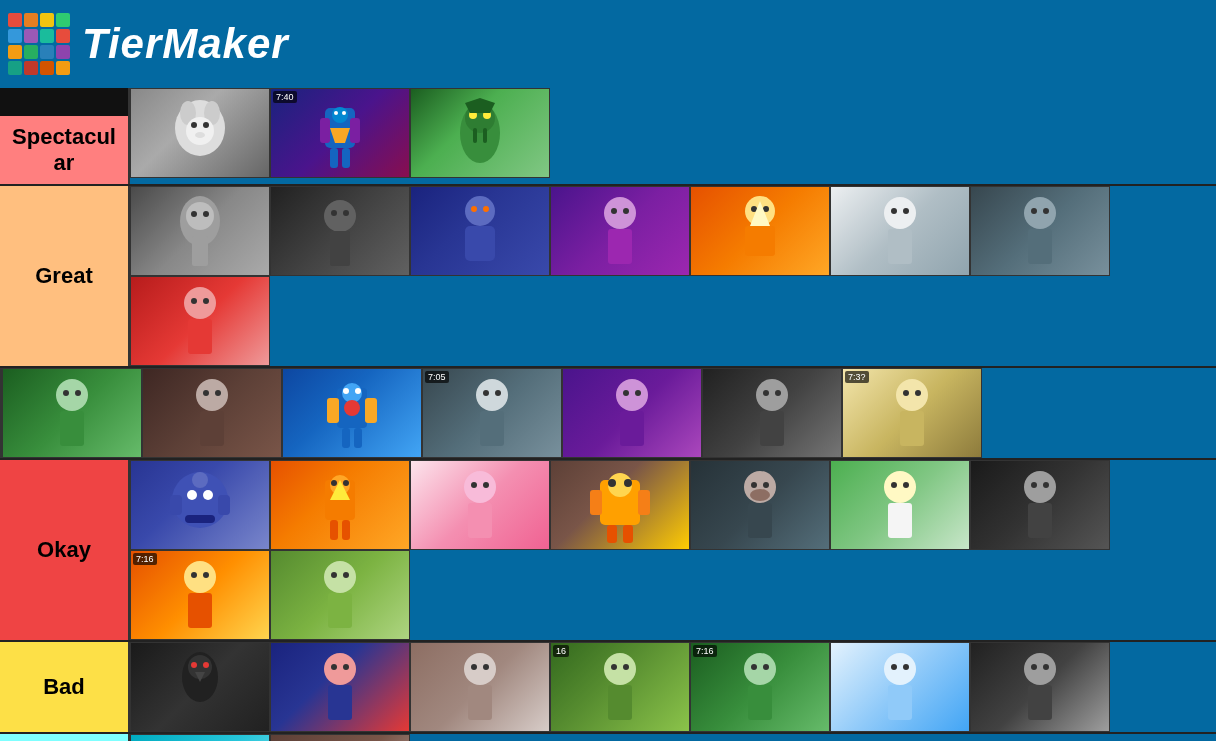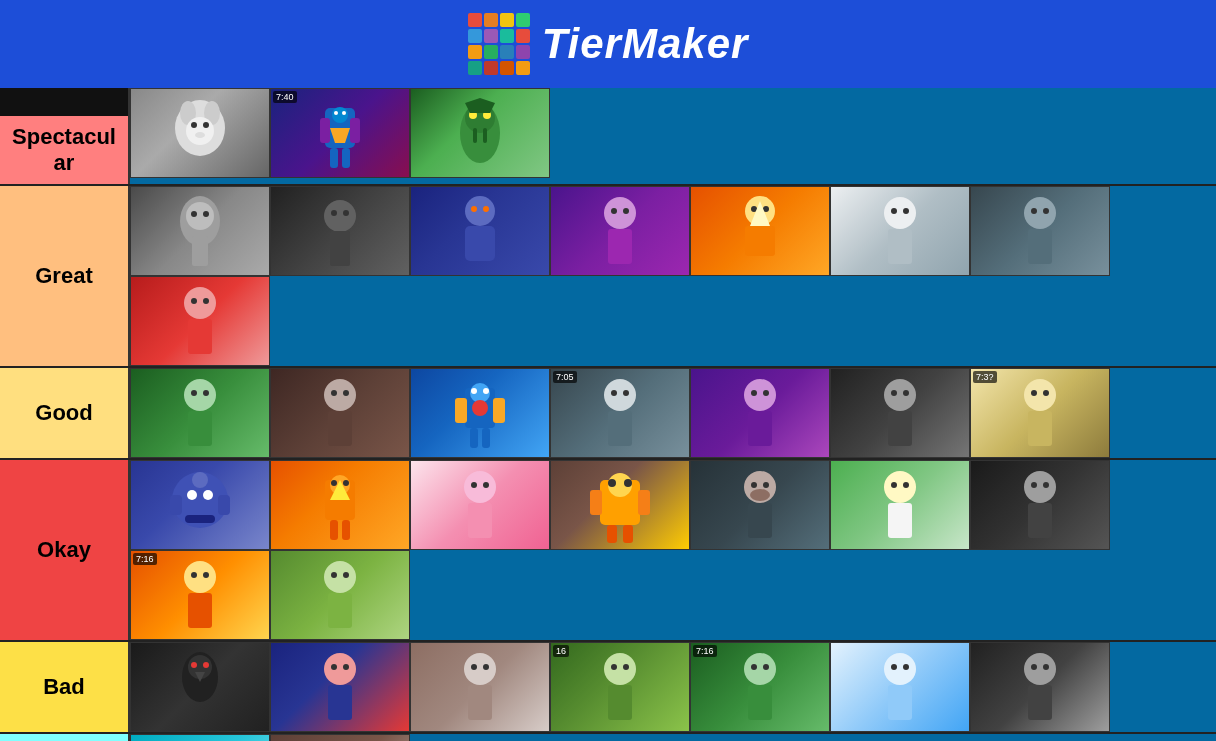--- a/index.html
+++ b/index.html
@@ -12,25 +12,25 @@
     }
 
     .tier-maker-container {
       display: flex;
       flex-direction: column;
       width: 1216px;
     }
 
     
     .header {
-      background: #1d4ed8;
+      background: #0369a1;
       display: flex;
       align-items: center;
-      justify-content: center;
-      padding: 8px 16px;
+      justify-content: flex-start;
+      padding: 8px 8px;
       height: 88px;
     }
 
     .logo {
       display: flex;
       align-items: center;
       gap: 12px;
     }
 
     .logo-grid {
@@ -297,21 +297,20 @@
                 <circle cx="24" cy="20" r="3" fill="#333"></circle>
                 <circle cx="36" cy="20" r="3" fill="#333"></circle>
                 <rect x="18" y="38" width="24" height="35" rx="3" fill="#e53935"></rect>
               </svg>
           </div>
         </div>
       </div>
     </div>
 
     <div class="tier-row">
-      <div class="tier-label tier-good">Good</div>
       <div class="tier-images">
         <div class="tier-img-wrapper">
           <div class="tier-img-placeholder" style="background: linear-gradient(135deg, #1b5e20 0%, #388e3c 50%, #66bb6a 100%);">
             <svg width="60" height="80" viewBox="0 0 60 80">
                 <circle cx="30" cy="22" r="16" fill="#a5d6a7"></circle>
                 <circle cx="24" cy="20" r="3" fill="#333"></circle>
                 <circle cx="36" cy="20" r="3" fill="#333"></circle>
                 <rect x="18" y="38" width="24" height="35" rx="3" fill="#388e3c"></rect>
               </svg>
           </div>

